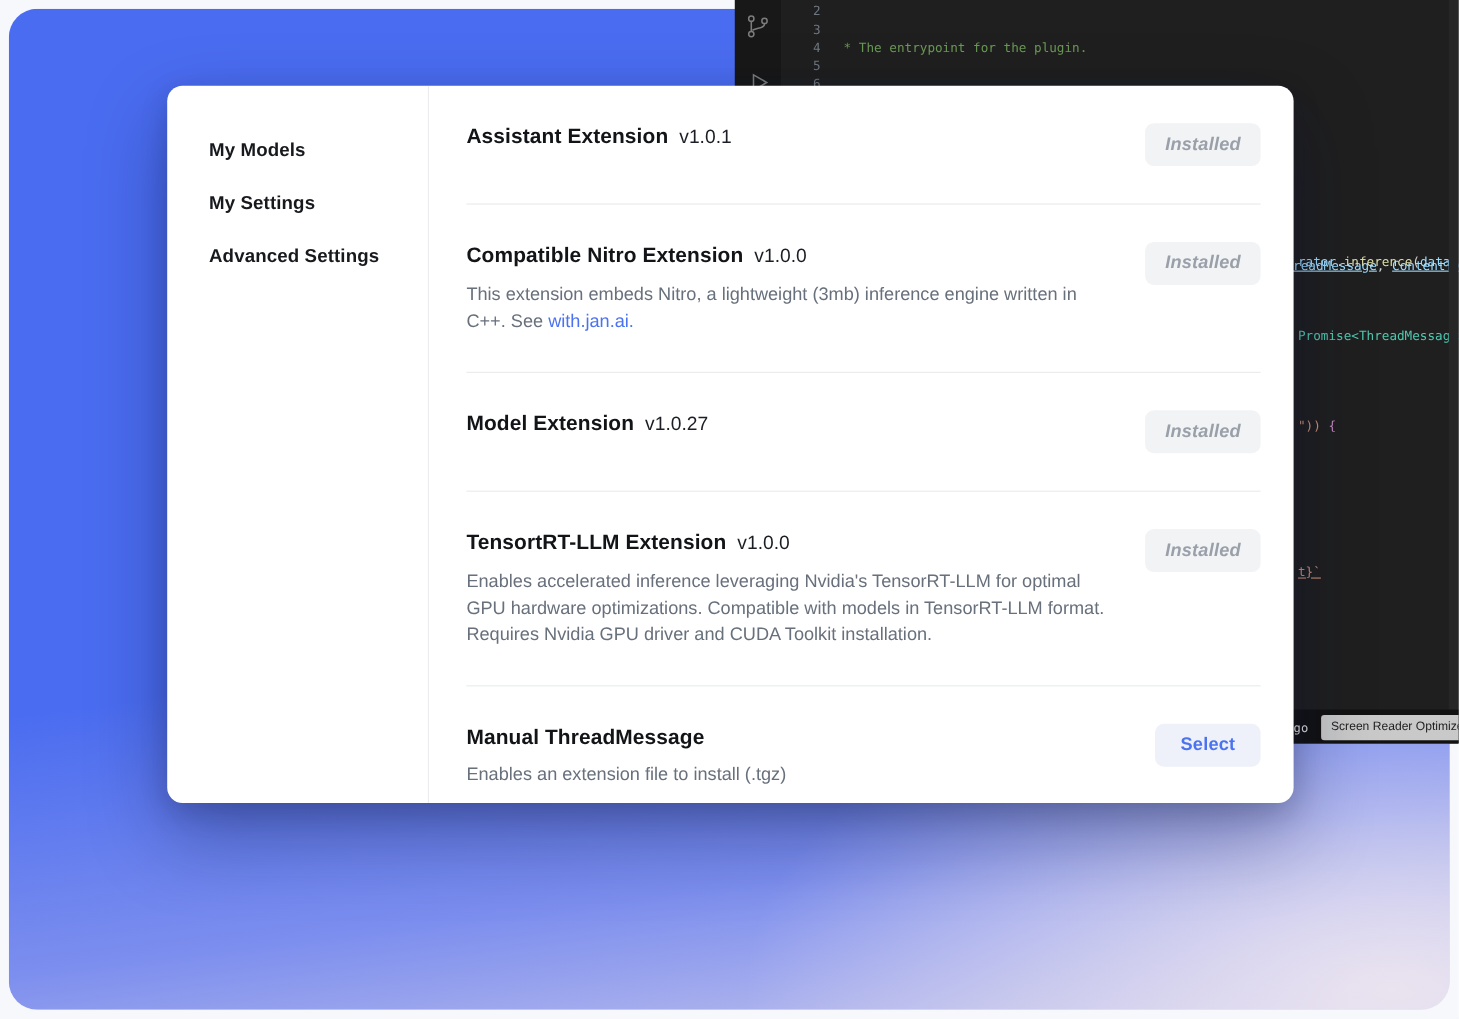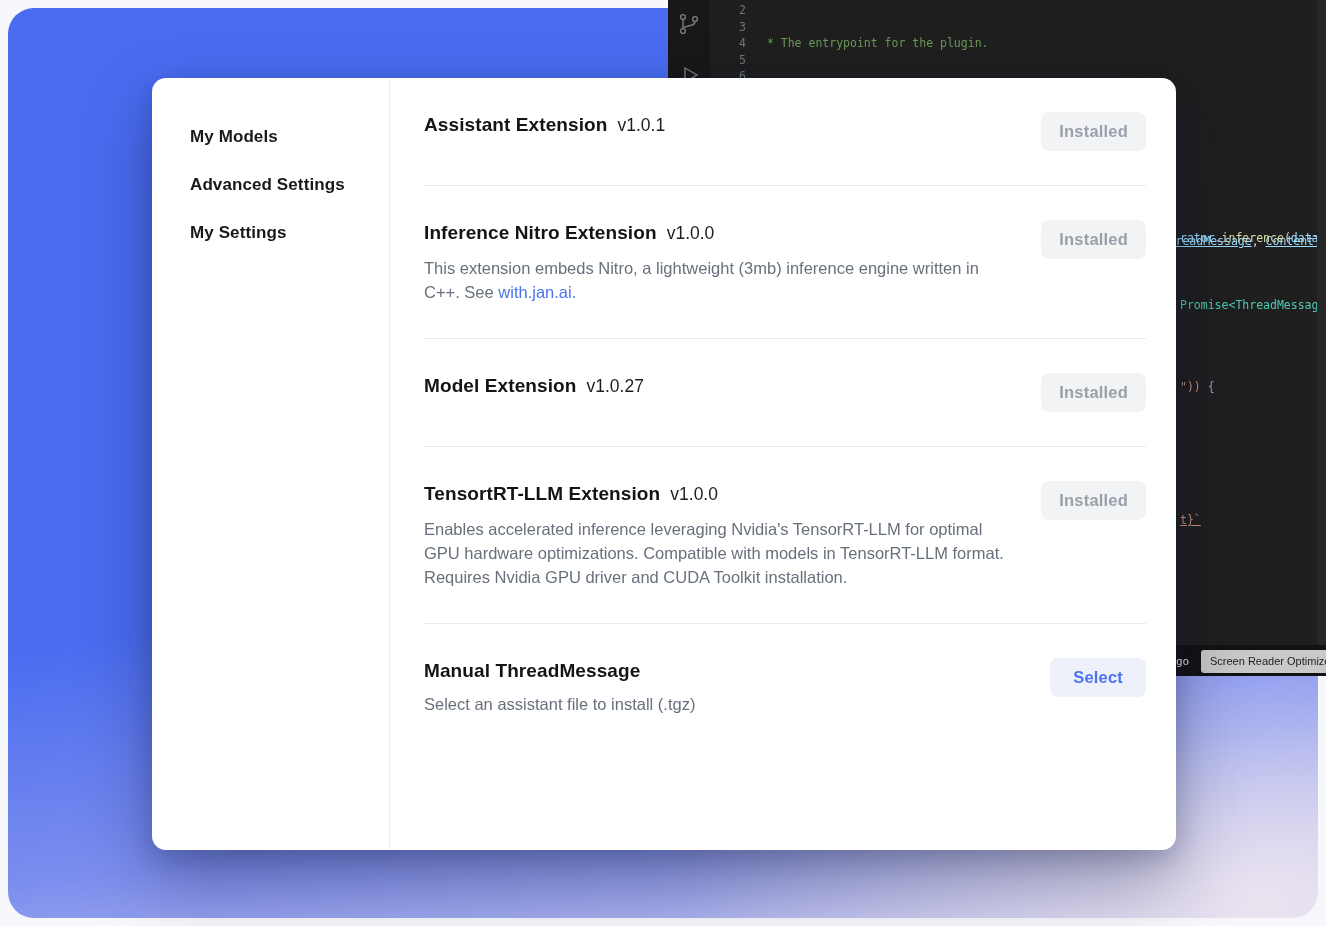--- a/index.html
+++ b/index.html
@@ -47,21 +47,21 @@
   }
   .status-go{ position:absolute; left:508px; top:9px; color:#e6e6e6; font-size:11px; }
   .status-chip{
     position:absolute; left:533px; top:5px; background:#c9c9c9; color:#1f1f1f;
     font-size:11px; padding:3px 9px; border-radius:3px; white-space:nowrap;
     font-family:"Liberation Sans", sans-serif;
   }
 
   
   .modal{
-    position:absolute; left:152px; top:78px; width:1024px; height:772px;
+    position:absolute; left:152px; top:78px; width:1024px; height:652px;
     background:#ffffff; border-radius:14px; overflow:hidden; display:flex;
     box-shadow:0 30px 70px rgba(15,20,55,.35), 0 8px 24px rgba(15,20,55,.18);
   }
   .modal-nav{
     width:238px; flex:0 0 238px; border-right:1px solid #ececee;
     padding:38px 15px 0 18px;
   }
   .nav-item{
     padding:11px 20px; border-radius:8px; font-size:17px; font-weight:600;
     color:#17191d; margin-bottom:6px; cursor:pointer; letter-spacing:.1px;
@@ -74,21 +74,21 @@
   .ext-heading{ display:flex; align-items:baseline; gap:10px; }
   .ext-title{ font-size:19px; line-height:26px; font-weight:700; color:#121417; letter-spacing:.1px; }
   .ext-version{ font-size:17.5px; color:#1b1e24; font-weight:400; }
   .ext-desc{ margin-top:10px; max-width:590px; font-size:16.5px; line-height:24px; color:#68707c; }
   .ext-desc a{ color:#4b73f0; text-decoration:none; cursor:pointer; }
   .ext-action{ flex:0 0 auto; }
   .btn{
     border:none; border-radius:8px; padding:10px 18px; font-size:16.5px; font-weight:600;
     font-family:inherit; cursor:pointer; letter-spacing:.2px;
   }
-  .btn-installed{ background:#f2f3f5; color:#9aa0aa; }
+  .btn-installed{ background:#f2f3f5; color:#9aa0aa;font-style:italic; }
   .btn-select{ background:#eef1fa; color:#4b73f0; padding:10px 23px; }
 </style>
 </head>
 <body>
 
 <div class="blue-card"></div>
 
 <div class="editor">
   <div class="activity-bar">
     <span>
@@ -132,42 +132,42 @@
 
   <div class="editor-status">
     <span class="status-go">go</span>
     <span class="status-chip">Screen Reader Optimize</span>
   </div>
 </div>
 
 <div class="modal">
   <nav class="modal-nav">
     <div class="nav-item">My Models</div>
+    <div class="nav-item">My Settings</div>
     <div class="nav-item">Advanced Settings</div>
-    <div class="nav-item">My Settings</div>
   </nav>
 
   <div class="modal-content">
 
     <section class="ext-section">
       <div class="ext-info">
         <div class="ext-heading">
           <h2 class="ext-title">Assistant Extension</h2>
           <span class="ext-version">v1.0.1</span>
         </div>
       </div>
       <div class="ext-action">
         <button class="btn btn-installed">Installed</button>
       </div>
     </section>
 
     <section class="ext-section bt">
       <div class="ext-info">
         <div class="ext-heading">
-          <h2 class="ext-title">Inference Nitro Extension</h2>
+          <h2 class="ext-title">Compatible Nitro Extension</h2>
           <span class="ext-version">v1.0.0</span>
         </div>
         <p class="ext-desc"><span>This extension embeds Nitro, a lightweight (3mb) inference engine written in C++. See </span><a>with.jan.ai.</a><span></span></p>
       </div>
       <div class="ext-action">
         <button class="btn btn-installed">Installed</button>
       </div>
     </section>
 
     <section class="ext-section bt">
@@ -194,21 +194,21 @@
         <button class="btn btn-installed">Installed</button>
       </div>
     </section>
 
     <section class="ext-section bt">
       <div class="ext-info">
         <div class="ext-heading">
           <h2 class="ext-title">Manual ThreadMessage</h2>
           <span class="ext-version"></span>
         </div>
-        <p class="ext-desc" style="margin-top:8px">Select an assistant file to install (.tgz)</p>
+        <p class="ext-desc" style="margin-top:8px">Enables an extension file to install (.tgz)</p>
       </div>
       <div class="ext-action">
         <button class="btn btn-select">Select</button>
       </div>
     </section>
 
   </div>
 </div>
 
 </body></html>

